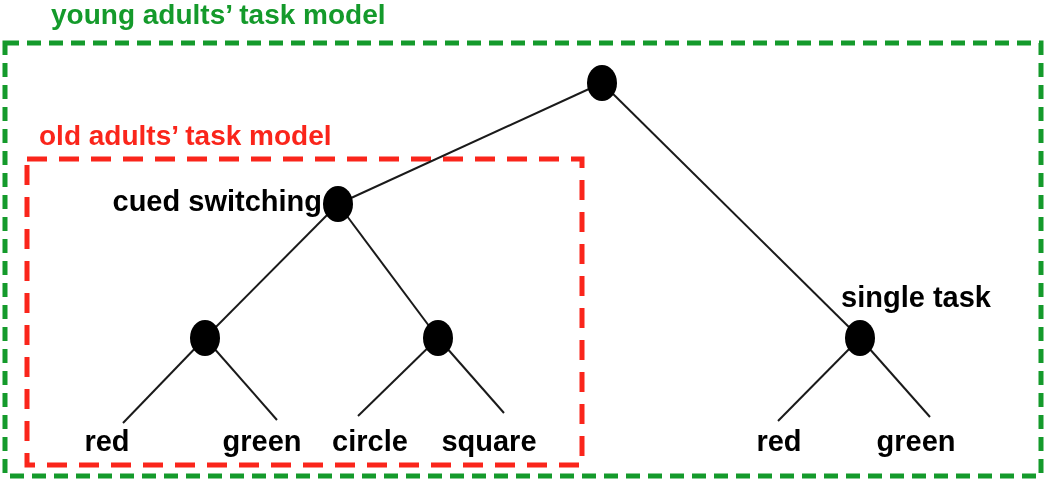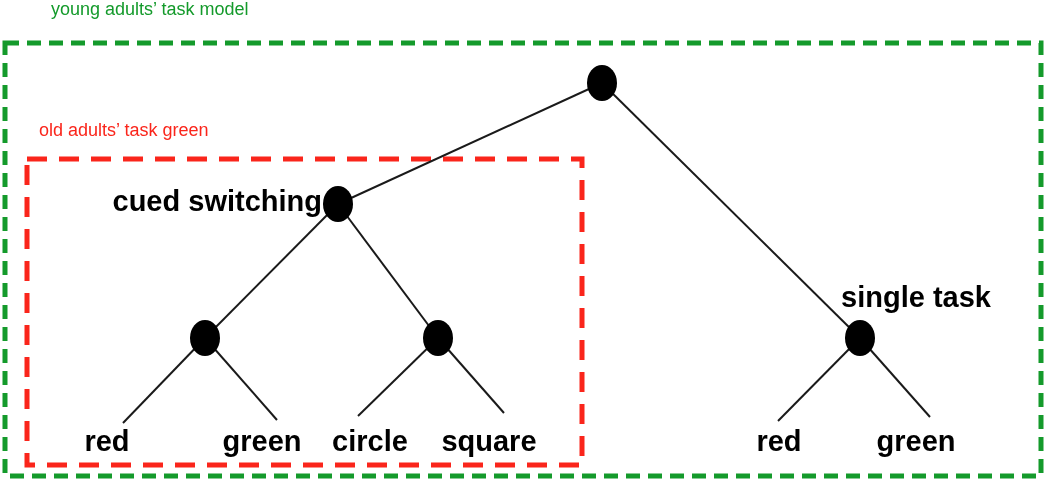--- a/index.html
+++ b/index.html
@@ -10,22 +10,22 @@
   }
   .stage {
     position: relative;
     width: 1050px;
     height: 482px;
     background: #ffffff;
     overflow: hidden;
   }
   .box-title {
     position: absolute;
-    font-size: 18px;
-    font-weight: 400;
+    font-size: 28px;
+    font-weight: 700;
     line-height: 1.1;
     white-space: nowrap;
     letter-spacing: 0px;
   }
   .box-title.young {
     left: 51px;
     top: 0px;
   }
   .box-title.old {
     left: 39px;
@@ -42,21 +42,21 @@
     font-family: "Liberation Sans", "DejaVu Sans", sans-serif;
     font-size: 29px;
     font-weight: 600;
   }
 </style>
 </head>
 <body>
 
 <div class="stage">
   <div class="box-title young" style="color: rgb(20, 154, 43);">young adults’ task model</div>
-  <div class="box-title old" style="color: rgb(250, 37, 27);">old adults’ task green</div>
+  <div class="box-title old" style="color: rgb(250, 37, 27);">old adults’ task model</div>
   <svg class="tree-svg" id="tree-svg" viewBox="0 0 1050 482">
       <rect x="5" y="43" width="1036" height="433" fill="none" stroke="#149A2B" stroke-width="5" stroke-dasharray="14 8"></rect>
       <rect x="27" y="159" width="555" height="306" fill="none" stroke="#FA251B" stroke-width="5" stroke-dasharray="20 12"></rect>
       <line x1="602" y1="83" x2="338" y2="204" stroke="#1a1a1a" stroke-width="2"></line>
       <line x1="602" y1="83" x2="860" y2="338" stroke="#1a1a1a" stroke-width="2"></line>
       <line x1="338" y1="204" x2="205" y2="338" stroke="#1a1a1a" stroke-width="2"></line>
       <line x1="338" y1="204" x2="438" y2="338" stroke="#1a1a1a" stroke-width="2"></line>
       <line x1="205" y1="338" x2="123" y2="423" stroke="#1a1a1a" stroke-width="2"></line>
       <line x1="205" y1="338" x2="277" y2="420" stroke="#1a1a1a" stroke-width="2"></line>
       <line x1="438" y1="338" x2="358" y2="416" stroke="#1a1a1a" stroke-width="2"></line>

